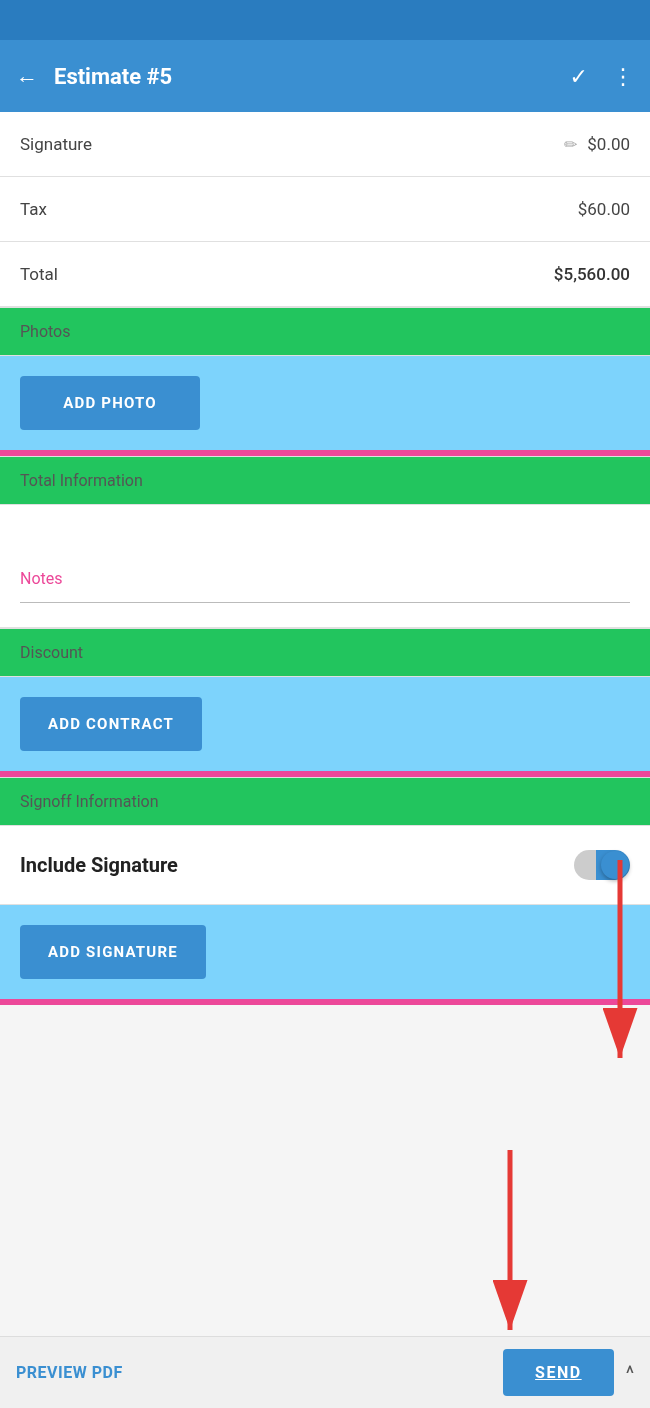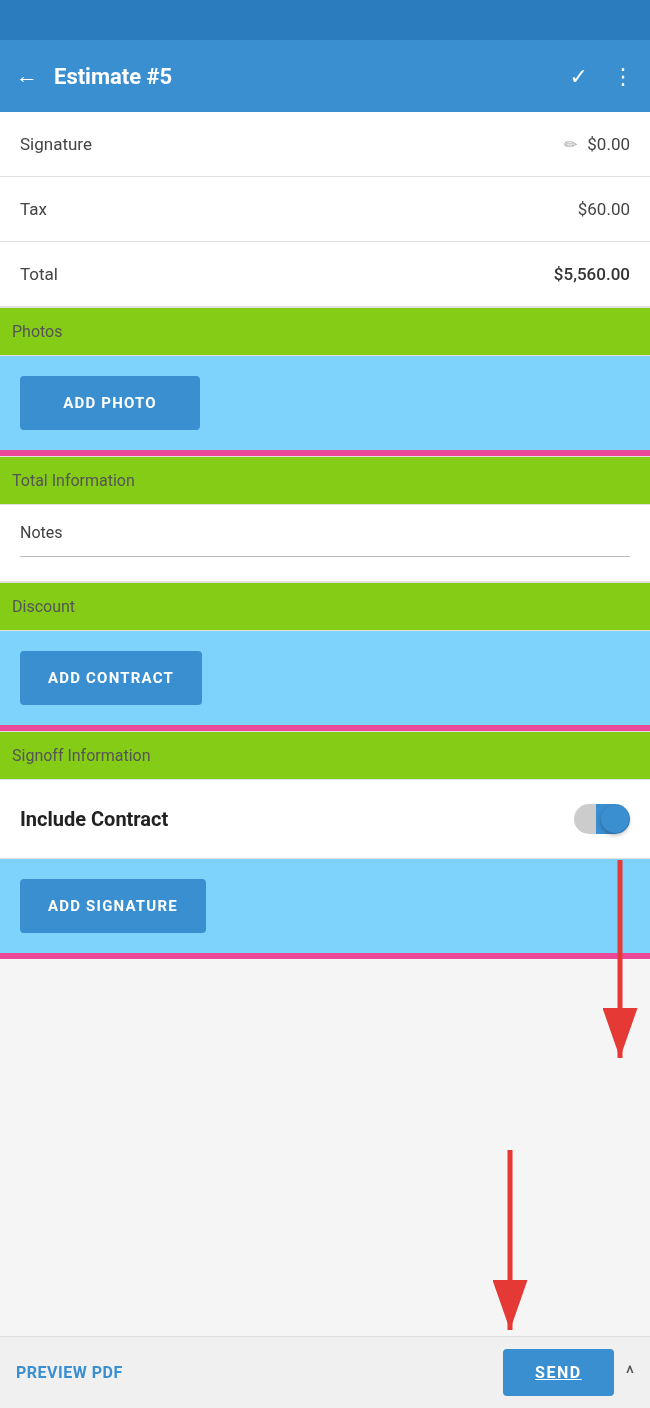--- a/index.html
+++ b/index.html
@@ -88,22 +88,22 @@
     }
 
     .total-value {
       font-size: 17px;
       font-weight: 500;
       color: #333;
     }
 
     
     .section-header {
-      background: #84cc16;
-      padding: 14px 12px;
+      background: #22c55e;
+      padding: 14px 20px;
       font-size: 16px;
       color: #555;
       border-bottom: 1px solid #e0e0e0;
       border-top: 1px solid #e0e0e0;
     }
 
     
     .button-section {
       background: #7dd3fc;
       padding: 20px 20px;
@@ -127,22 +127,23 @@
 
     
     .notes-section {
       background: white;
       padding: 18px 20px 24px 20px;
       border-bottom: 1px solid #e0e0e0;
     }
 
     .notes-label {
       font-size: 16px;
-      color: #404040;
+      color: #ec4899;
       margin-bottom: 8px;
+      margin-top: 46px;
     }
 
     .notes-line {
       width: 100%;
       height: 1px;
       background: #bbb;
       margin-top: 14px;
     }
 
     
@@ -297,21 +298,21 @@
 </div>
 
 <div class="section-header">Discount</div>
 <div class="button-section">
   <button class="blue-button">ADD CONTRACT</button>
 </div>
 
 <div class="section-header">Signoff Information</div>
 
 <div class="signature-row">
-  <span class="signature-label">Include Contract</span>
+  <span class="signature-label">Include Signature</span>
   <div class="toggle-container">
     <div class="toggle-track">
       <div class="toggle-thumb"></div>
     </div>
   </div>
 </div>
 
 <div class="button-section">
   <button class="blue-button">ADD SIGNATURE</button>
 </div>

